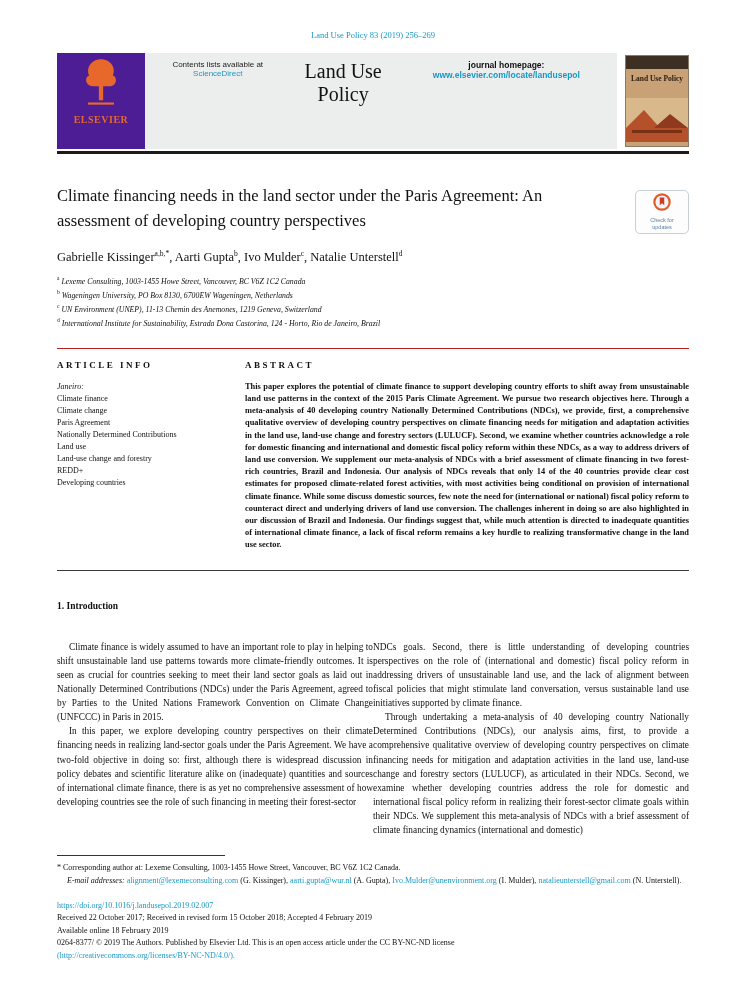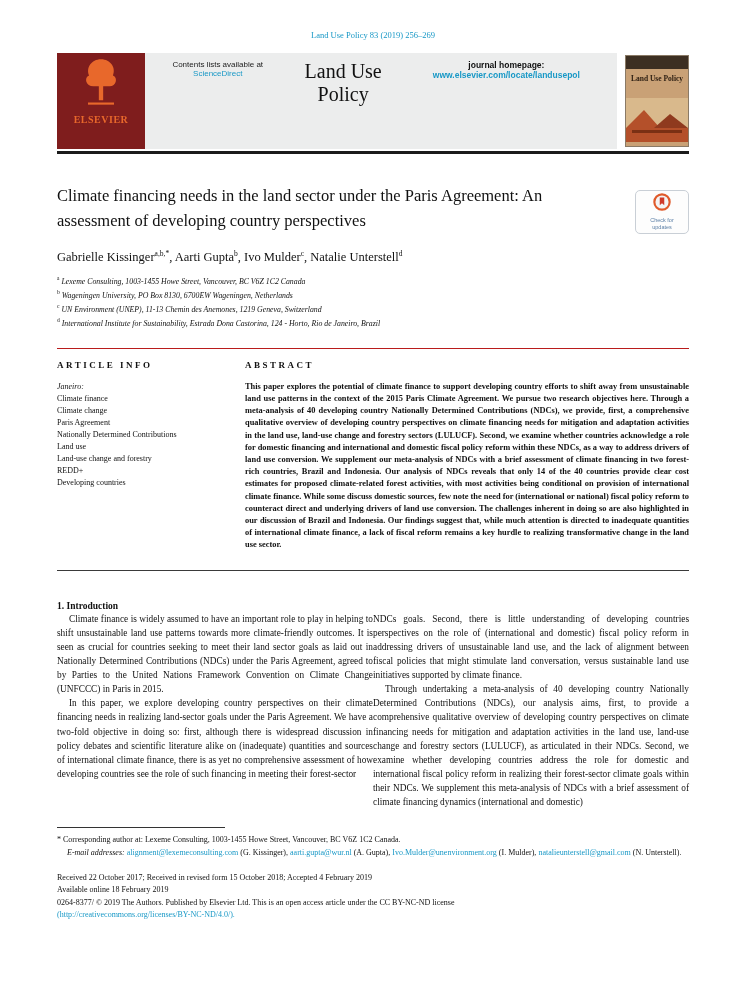--- a/index.html
+++ b/index.html
@@ -7,21 +7,21 @@
   .page {
     position:relative; width:722px; height:1000px; margin:0 auto;
     padding:30px 45px 16px; font-family:"Liberation Serif", serif; color:#111;
     overflow:hidden; background:#fff;
   }
   .link { color:#1898c6; text-decoration:none; cursor:pointer; }
 
   .journal-ref { text-align:center; font-size:8.5px; color:#1898c6; }
 
   .banner { display:flex; margin-top:13px; height:96px; }
-  .banner-left { width:88px; background:#7f1d1d; display:flex; flex-direction:column; align-items:center; padding-top:4px; }
+  .banner-left { width:88px; background:#4c1d95; display:flex; flex-direction:column; align-items:center; padding-top:4px; }
   .elsevier-word { font-size:10px; font-weight:bold; color:#e8682b; letter-spacing:.5px; margin-top:1px; }
   .banner-center { flex:1; background:#eceded; display:flex; justify-content:space-between; text-align:center; padding:7px 8px; }
   .contents-line { font-family:"Liberation Sans", sans-serif; font-size:8px; color:#222; }
   .journal-title { font-size:20px; color:#111; }
   .homepage-line { font-family:"Liberation Sans", sans-serif; font-size:8.5px; font-weight:bold; color:#111; }
   .banner-right { width:72px; background:#fff; display:flex; justify-content:flex-end; align-items:center; }
   .cover { width:64px; height:92px; border:1px solid #8a7a66; background:#c9a176; display:flex; flex-direction:column; overflow:hidden; }
   .cover-top { height:13px; background:#3d2f22; }
   .cover-title { font-size:7.5px; font-weight:bold; color:#2a1c10; text-align:center; margin-top:5px; }
   .cover-art { margin-top:auto; }
@@ -42,21 +42,21 @@
   .info-box { display:flex; margin-top:18px; border-top:1px solid #b91c1c; border-bottom:1px solid #3a3a3a; padding:11px 0 18px; }
   .info-left { width:176px; padding-right:14px; }
   .info-right { flex:1; padding-left:12px; }
   .sec-heading { font-size:9px; font-weight:bold; letter-spacing:2.5px; margin-bottom:11px; }
   .keywords-label { font-style:italic; font-size:8px; line-height:1.5; }
   .keyword { font-size:8px; line-height:1.5; }
   .abstract-text { font-size:8.4px; font-weight:bold; text-align:justify; line-height:1.45; }
 
   .body-section { margin-top:30px; }
   .intro-heading { font-size:9.5px; font-weight:bold; }
-  .columns { display:flex; margin-top:1px; }
+  .columns { display:flex; margin-top:29px; }
   .col { flex:1; font-size:9.3px; line-height:1.52; text-align:justify; }
   .para { margin:0; text-indent:12px; }
   .no-indent { text-indent:0; }
 
   .footnote-area { margin-top:18px; }
   .footnote-rule { width:168px; border-top:1px solid #333; margin-bottom:6px; }
   .footnote { font-size:8px; line-height:1.55; }
   .fn-label { font-style:italic; }
   .fn-email-line { padding-left:10px; }
 
@@ -165,20 +165,21 @@
 
   <div class="footnote-area">
     <div class="footnote-rule"></div>
     <div class="footnote">* Corresponding author at: Lexeme Consulting, 1003-1455 Howe Street, Vancouver, BC V6Z 1C2 Canada.</div>
     <div class="footnote fn-email-line">
       <span class="fn-label">E-mail addresses: </span><span class="link">alignment@lexemeconsulting.com</span><span> (G. Kissinger), </span><span class="link">aarti.gupta@wur.nl</span><span> (A. Gupta), </span><span class="link">Ivo.Mulder@unenvironment.org</span><span> (I. Mulder), </span><span class="link">natalieunterstell@gmail.com</span><span> (N. Unterstell).</span>
     </div>
   </div>
 
   <div class="pub-block">
+    <div><span class="link">https://doi.org/10.1016/j.landusepol.2019.02.007</span></div>
     <div>Received 22 October 2017; Received in revised form 15 October 2018; Accepted 4 February 2019</div>
     <div>Available online 18 February 2019</div>
     <div>
       <span>0264-8377/ © 2019 The Authors. Published by Elsevier Ltd. This is an open access article under the CC BY-NC-ND license</span><br>
       <span class="link">(http://creativecommons.org/licenses/BY-NC-ND/4.0/).</span>
     </div>
   </div>
 
 </div>
 

